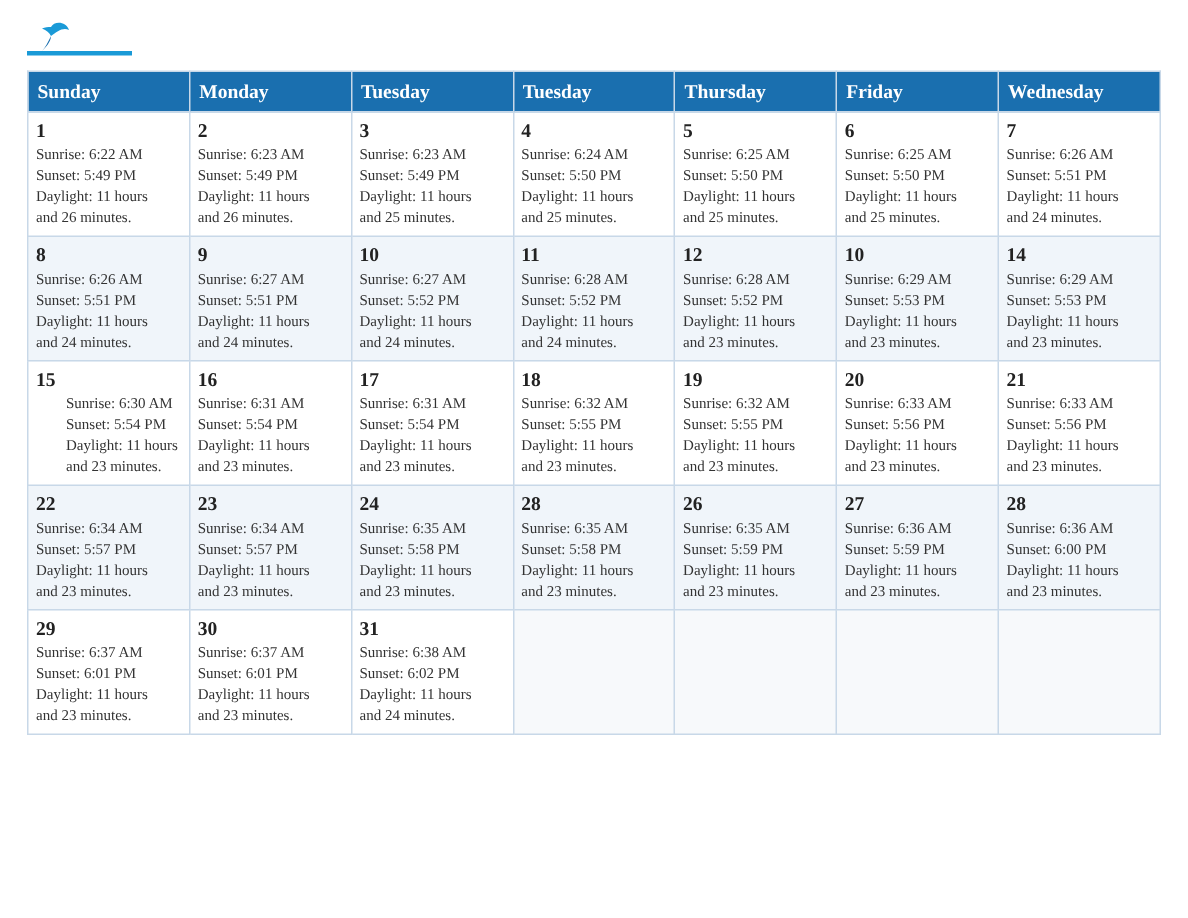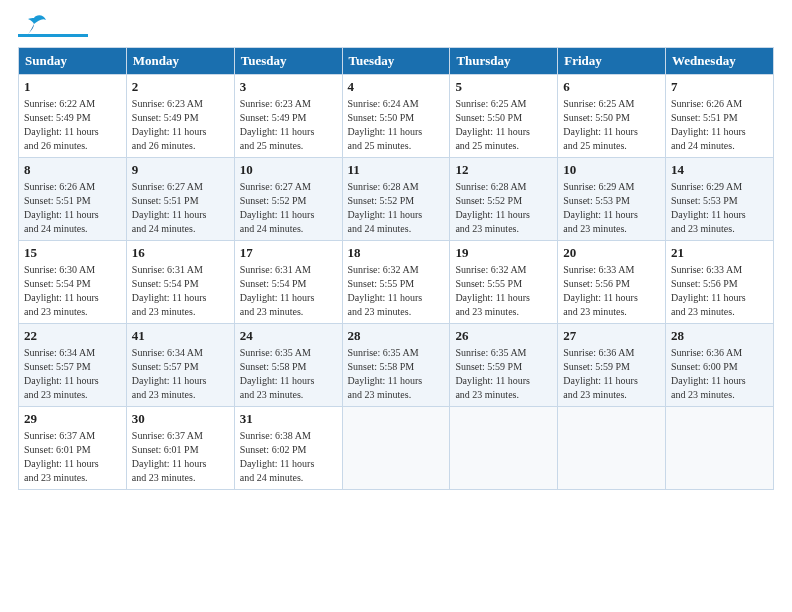--- a/index.html
+++ b/index.html
@@ -230,21 +230,21 @@
             <span class="day-num">14</span>
             <div class="day-info" style="white-space: pre-line;">Sunrise: 6:29 AM
 Sunset: 5:53 PM
 Daylight: 11 hours
 and 23 minutes.</div>
           </td>
         </tr>
         <tr>
           <td>
             <span class="day-num">15</span>
-            <div class="day-info" style="white-space: pre-line;">Sunrise: 6:30 AM
+            <div class="day-info" style="white-space: pre-line; margin-left: 20px;">Sunrise: 6:30 AM
 Sunset: 5:54 PM
 Daylight: 11 hours
 and 23 minutes.</div>
           </td>
           <td>
             <span class="day-num">16</span>
             <div class="day-info" style="white-space: pre-line;">Sunrise: 6:31 AM
 Sunset: 5:54 PM
 Daylight: 11 hours
 and 23 minutes.</div>
@@ -287,21 +287,21 @@
         </tr>
         <tr>
           <td>
             <span class="day-num">22</span>
             <div class="day-info" style="white-space: pre-line;">Sunrise: 6:34 AM
 Sunset: 5:57 PM
 Daylight: 11 hours
 and 23 minutes.</div>
           </td>
           <td>
-            <span class="day-num">41</span>
+            <span class="day-num">23</span>
             <div class="day-info" style="white-space: pre-line;">Sunrise: 6:34 AM
 Sunset: 5:57 PM
 Daylight: 11 hours
 and 23 minutes.</div>
           </td>
           <td>
             <span class="day-num">24</span>
             <div class="day-info" style="white-space: pre-line;">Sunrise: 6:35 AM
 Sunset: 5:58 PM
 Daylight: 11 hours

